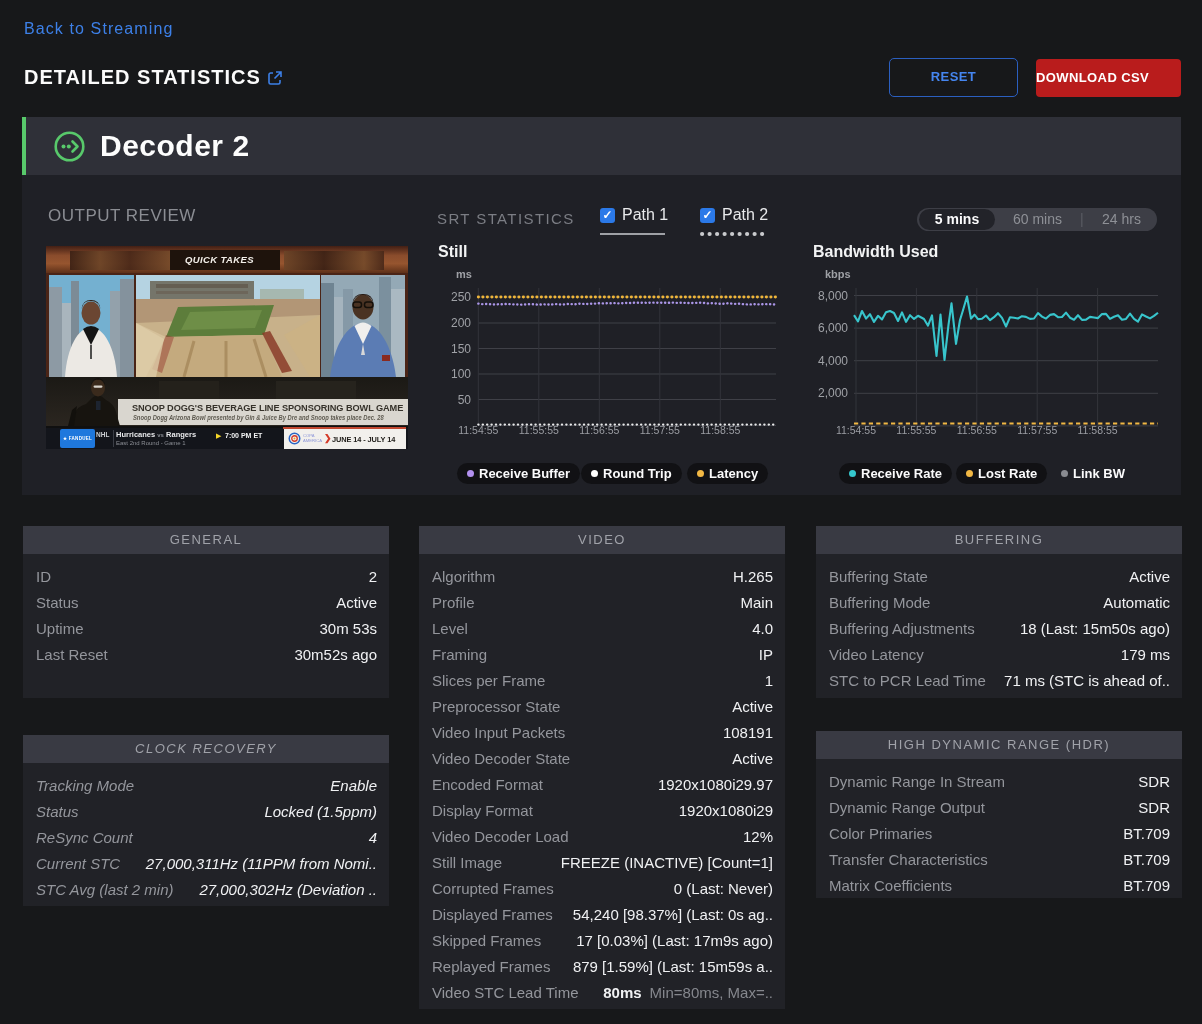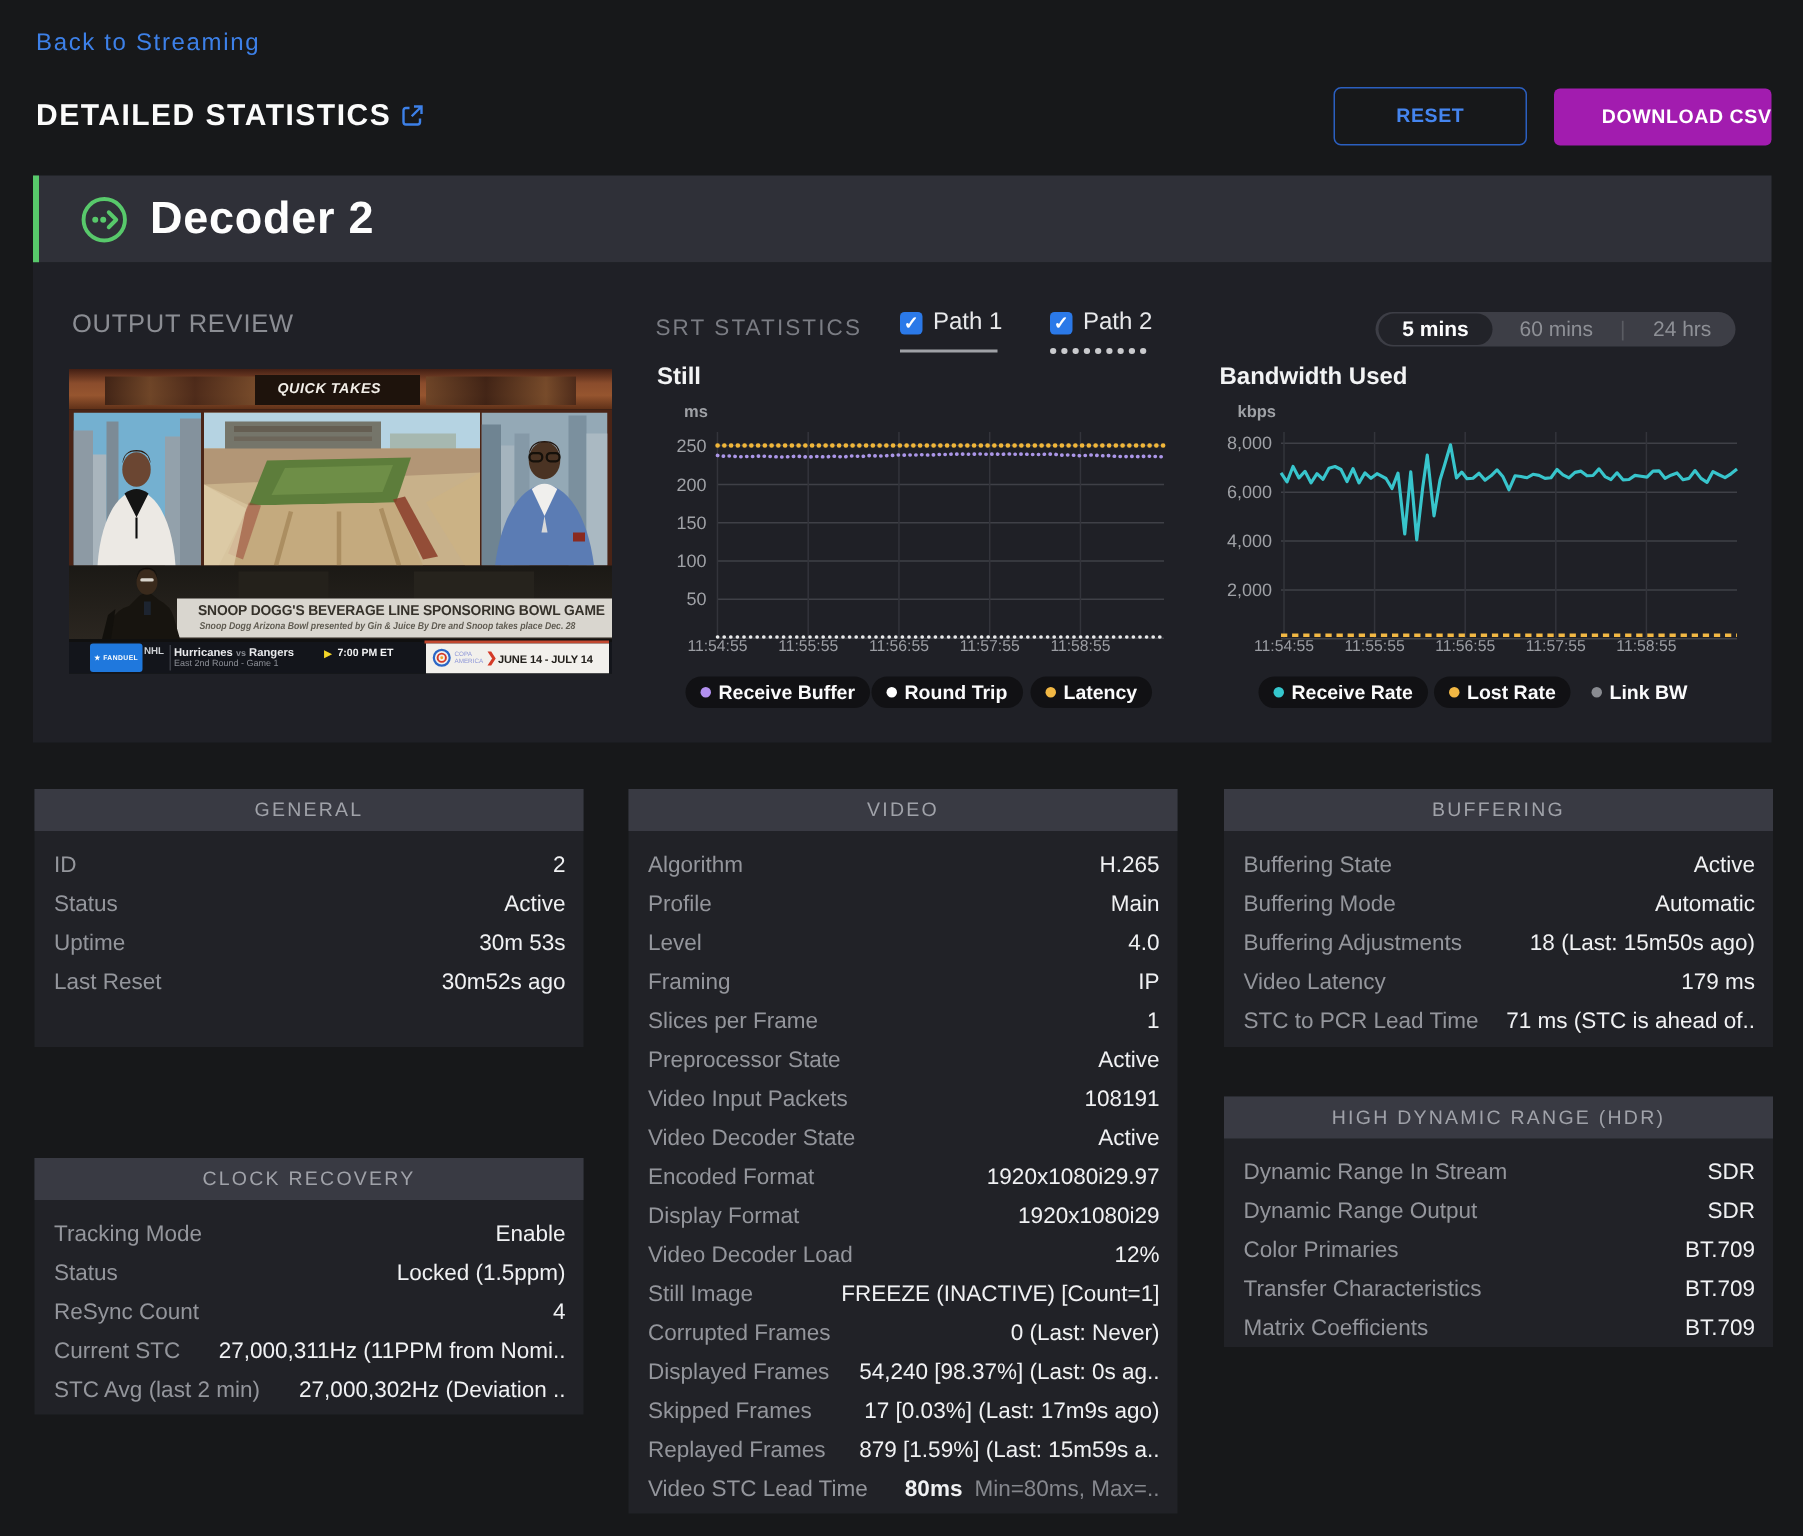--- a/index.html
+++ b/index.html
@@ -5,38 +5,38 @@
   * { margin:0; padding:0; box-sizing:border-box; }
   html,body { width:1202px; height:1024px; background:#17181a; overflow:hidden;
     font-family:"Liberation Sans", sans-serif; }
   .abs { position:absolute; }
   #page { position:relative; width:1202px; height:1024px; }
 
   a.back { left:24px; top:20px; color:#3d80e8; font-size:16px; text-decoration:none; letter-spacing:1.1px; }
   .h1 { left:24px; top:66px; color:#fbfbfb; font-size:20px; font-weight:bold; letter-spacing:1px; }
   .btn-reset { left:889px; top:58px; width:129px; height:39px; border:1px solid #2b5fc0; border-radius:5px;
     color:#4585ef; font-size:13px; font-weight:bold; letter-spacing:.4px; text-align:center; line-height:36px; }
-  .btn-csv { left:1036px; top:59px; width:145px; height:38px; background:#a21caf; border-radius:4px;
-    color:#ffffff; font-size:13px; font-weight:bold; letter-spacing:.4px; text-align:right; line-height:38px; }
+  .btn-csv { left:1036px; top:59px; width:145px; height:38px; background:#b91c1c; border-radius:4px;
+    color:#ffffff; font-size:13px; font-weight:bold; letter-spacing:.4px; text-align:left; line-height:38px; }
 
   .decoder-bar { left:22px; top:117px; width:1159px; height:58px; background:#2f3038;
     border-left:4px solid #58c96b; }
   .decoder-title { left:100px; top:129px; color:#fdfdfd; font-size:30px; font-weight:bold; letter-spacing:.5px; }
 
   .panel { left:22px; top:175px; width:1159px; height:320px; background:#1f2026; }
 
   .sec-title { color:#8b8d93; font-size:15px; letter-spacing:1.4px; }
   .chart-title { color:#f2f3f4; font-size:16px; font-weight:bold; }
 
   .cb { width:15px; height:15px; background:#2b79e8; border-radius:3px; color:#fff; font-size:12px;
     font-weight:bold; text-align:center; line-height:15px; }
   .cb-label { color:#e8e9eb; font-size:16px; }
 
   .legend-pill { height:21px; background:#111114; border-radius:11px; color:#fbfbfc; font-size:13px;
-    font-weight:bold; line-height:21px; padding:0 10px 0 22px; white-space:nowrap; }
+    font-weight:bold; line-height:21px; padding:0 10px 0 22px; white-space:nowrap;margin-top:12px; }
   .legend-dot { position:absolute; left:10px; top:7px; width:7px; height:7px; border-radius:50%; }
 
   .toggle { left:917px; top:208px; width:240px; height:23px; background:#3d3e46; border-radius:12px; }
   .tg-sel { position:absolute; left:2px; top:1px; width:76px; height:21px; background:#222329; border-radius:11px;
     color:#fcfcfd; font-weight:bold; font-size:14px; text-align:center; line-height:21px; }
   .tg-opt { position:absolute; top:0; height:38px; color:#8e9096; font-size:14px; line-height:23px; }
 
   
   .card { width:366px; background:#212227; }
   .card-h { height:28px; background:#393a43; color:#a0a2a9; font-size:13px; letter-spacing:1.5px;
@@ -262,21 +262,21 @@
           <span class="rl">Uptime</span>
           <span class="rv">30m 53s</span>
         </div>
       <div class="row">
           <span class="rl">Last Reset</span>
           <span class="rv">30m52s ago</span>
         </div>
     </div>
   </div>
 
-  <div class="abs card" style="left:23px; top:772px; height:171px;">
+  <div class="abs card" style="left:23px; top:735px; height:171px;font-style:italic;">
     <div class="card-h">CLOCK RECOVERY</div>
     <div class="card-b">
       <div class="row">
           <span class="rl">Tracking Mode</span>
           <span class="rv">Enable</span>
         </div>
       <div class="row">
           <span class="rl">Status</span>
           <span class="rv">Locked (1.5ppm)</span>
         </div>

